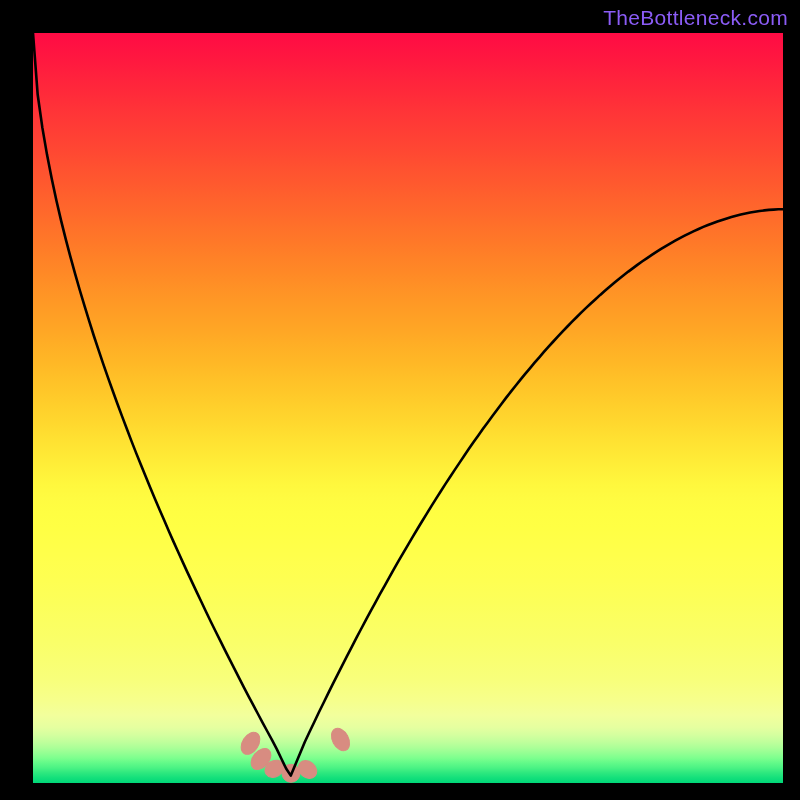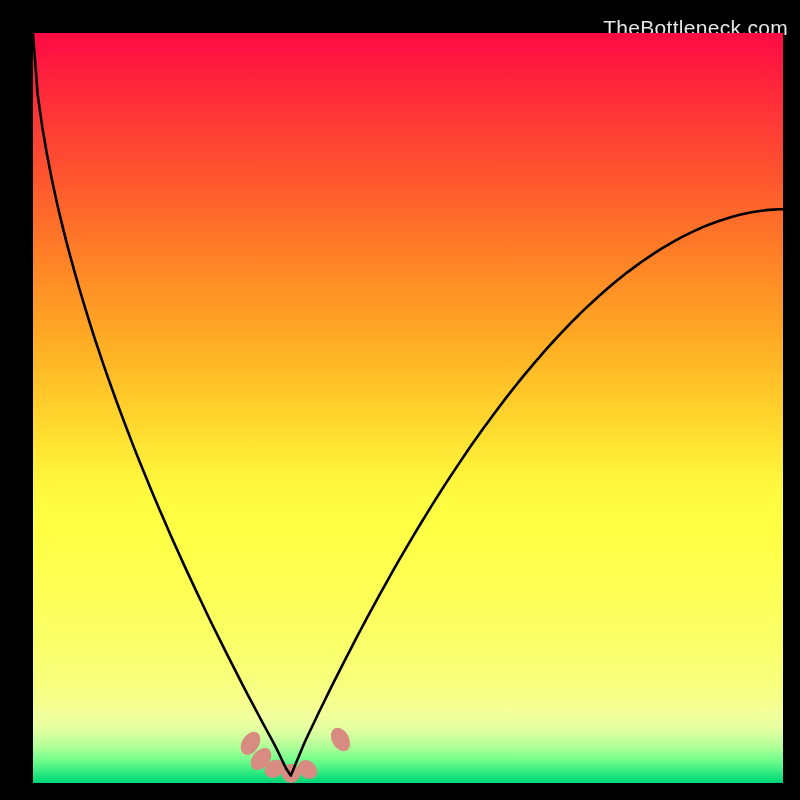--- a/index.html
+++ b/index.html
@@ -71,23 +71,23 @@
     );
   }
   .marks {
     position: absolute;
     left: 0; top: 0;
     width: 750px; height: 750px;
     pointer-events: none;
   }
   .attribution {
     position: absolute;
-    top: 16px;
+    top: 6px;
     right: 12px;
-    color: #e5e5e5;
+    color: #8b5cf6;
     font-size: 21px;
     letter-spacing: 0.3px;
     font-weight: 500;
   }
 </style>
 </head>
 <body>
 
 <div class="frame">
   <div class="attribution">TheBottleneck.com</div>

